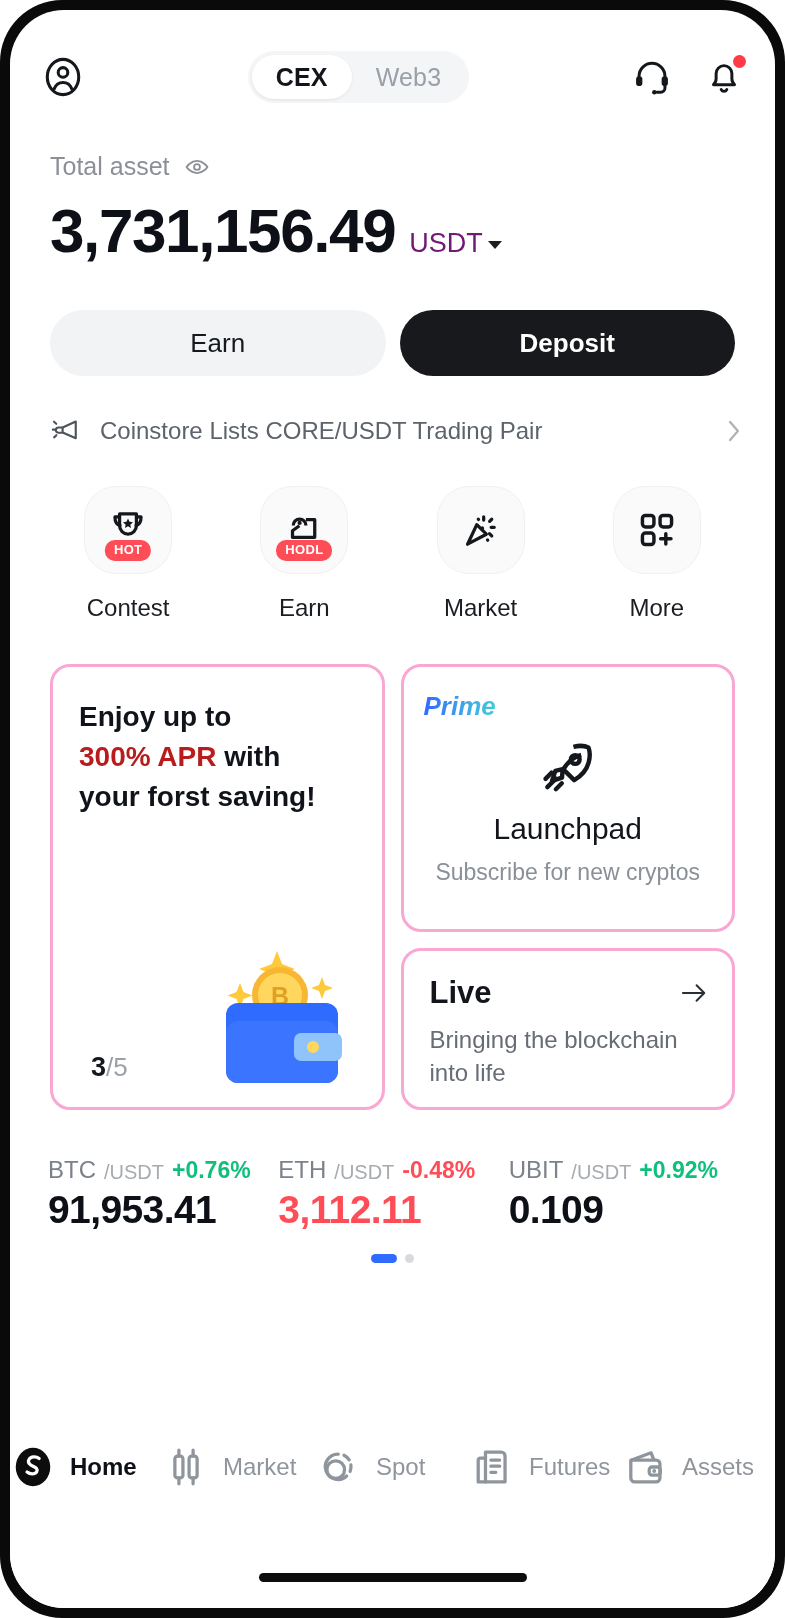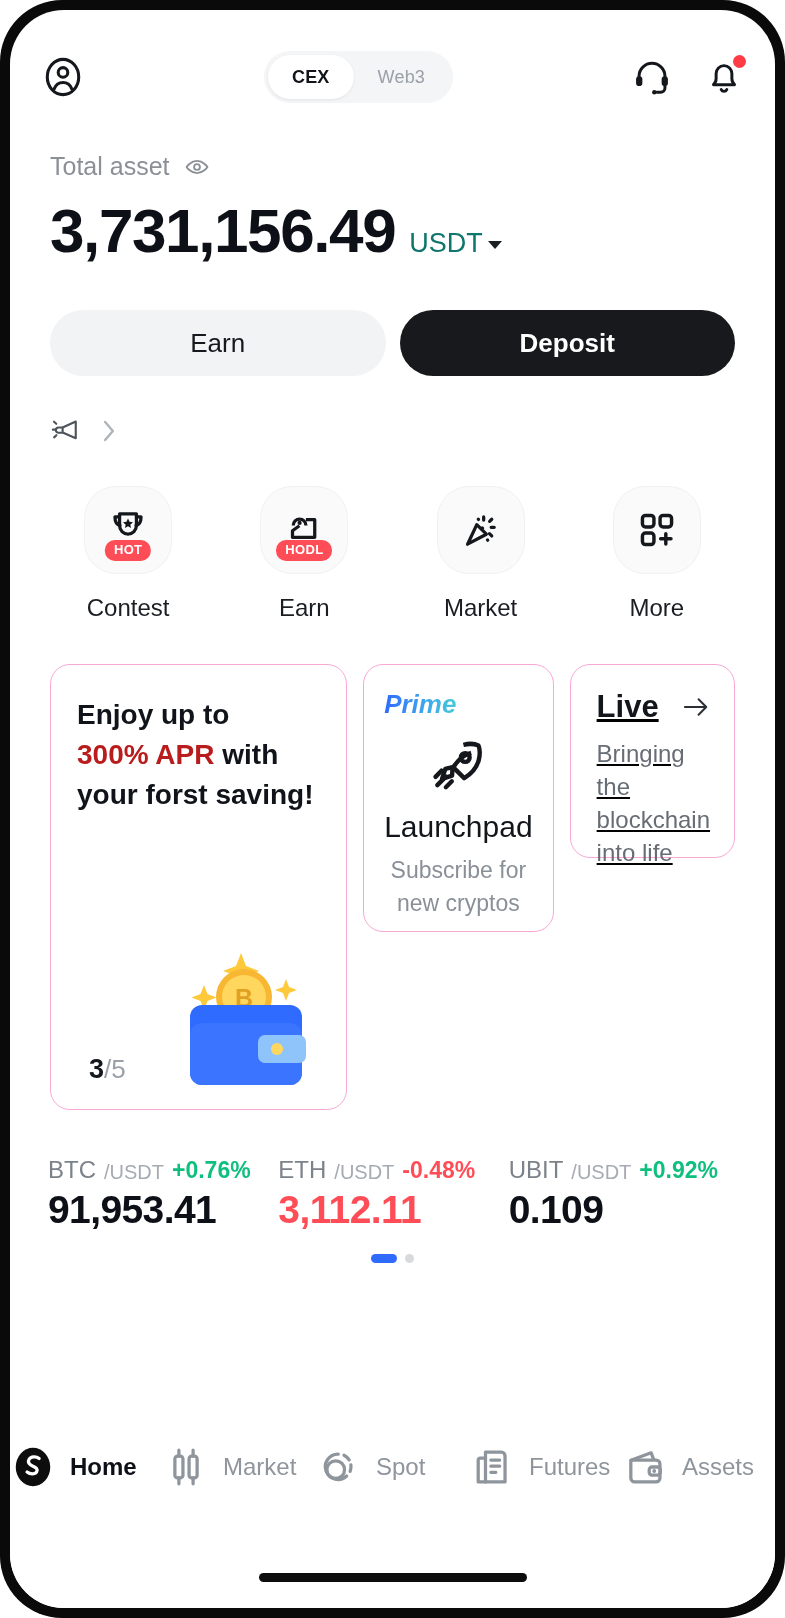--- a/index.html
+++ b/index.html
@@ -40,21 +40,21 @@
     display: flex; align-items: center;
     background: #f4f5f7;
     border-radius: 26px;
     height: 52px;
     padding: 4px;
   }
   .seg {
     display: flex; align-items: center; justify-content: center;
     height: 44px; padding: 0 24px;
     border-radius: 22px;
-    font-size: 18px; color: #9aa0a8; font-weight: 400;
+    font-size: 25px; color: #9aa0a8; font-weight: 400;
     letter-spacing: .2px;
   }
   .seg.active {
     background: #ffffff; color: #111418; font-weight: 700;
     box-shadow: 0 1px 3px rgba(0,0,0,.08);
   }
   .head-right { display: flex; align-items: center; gap: 30px; flex: 0 0 auto; }
   .head-ic { position: relative; width: 42px; height: 42px; }
   .badge-dot {
     position: absolute; top: -1px; right: -1px;
@@ -62,21 +62,21 @@
     background: #ff3b45;
   }
 
   
   .balance-block { padding: 42px 40px 0 40px; }
   .total-row { display: flex; align-items: center; gap: 14px; }
   .total-label { font-size: 25px; color: #8b9097; }
   .eye-icon { width: 26px; height: 26px; }
   .amount-row { display: flex; align-items: baseline; gap: 14px; margin-top: 14px; }
   .amount { font-size: 62px; font-weight: 700; color: #0d1117; letter-spacing: -1.4px; }
-  .ccy { font-size: 27px; color: #0f766e; font-weight: 400; }
+  .ccy { font-size: 27px; color: #701a75; font-weight: 400; }
   .caret { display:inline-block; width:0;height:0;
     border-left:7px solid transparent;border-right:7px solid transparent;
     border-top:8px solid #1b1f24; margin-left: 5px; vertical-align: 3px; }
 
   
   .actions { display: flex; gap: 14px; padding: 44px 40px 0 40px; }
   .btn {
     flex: 1 1 0;
     height: 66px; border-radius: 33px;
     display: flex; align-items: center; justify-content: center;
@@ -111,23 +111,23 @@
     position: absolute; bottom: 12px; left: 50%; transform: translateX(-50%);
     background: #ff4d57; color: #fff; border-radius: 10px;
     font-size: 13px; font-weight: 700; padding: 2px 9px;
     letter-spacing: .3px; line-height: 1.3;
   }
   .quick-label { margin-top: 20px; font-size: 24px; color: #1a1e23; }
 
   
   .cards { display: flex; gap: 16px; padding: 42px 40px 0 40px; }
   .col-left { flex: 1 1 0; }
-  .col-right { flex: 1 1 0; display: flex; flex-direction: row; gap: 16px; }
+  .col-right { flex: 1 1 0; display: flex; flex-direction: column; gap: 16px; }
   .card {
-    border: 1px solid #f9a8d4; border-radius: 20px;
+    border: 3px solid #f9a8d4; border-radius: 20px;
     background: #fff;
   }
   .promo-card {
     height: 446px; padding: 30px 26px 22px 26px;
     position: relative; overflow: hidden;
     display: flex; flex-direction: column;
   }
   .promo-head {
     font-size: 28px; font-weight: 700; color: #10141a; line-height: 1.42;
   }
@@ -145,21 +145,21 @@
   }
   .prime {
     align-self: flex-start; font-size: 26px; font-weight: 700; font-style: italic;
     background: linear-gradient(90deg,#2f6bff 0%, #3fa9e8 60%, #43c9d8 100%);
     -webkit-background-clip: text; background-clip: text; color: transparent;
   }
   .rocket { width: 62px; height: 62px; margin-top: 14px; }
   .launch-title { margin-top: 14px; font-size: 30px; color: #12161b; }
   .launch-sub { margin-top: 10px; font-size: 23px; color: #8a9098; text-align: center; line-height: 1.42; }
 
-  .live-card { height: 194px; padding: 24px 24px 0 26px; text-decoration: underline; }
+  .live-card { height: 162px; padding: 24px 24px 0 26px; }
   .live-top { display: flex; align-items: center; justify-content: space-between; }
   .live-title { font-size: 31px; font-weight: 700; color: #12161b; }
   .arrow-ic { width: 28px; height: 22px; }
   .live-sub { margin-top: 12px; font-size: 24px; color: #676d75; line-height: 1.38; }
 
   
   .tickers { display: flex; padding: 46px 36px 0 38px; }
   .tk { flex: 1 1 0; }
   .tk-head { display: flex; align-items: flex-end; gap: 8px; }
   .tk-base { font-size: 24px; color: #7c828a; }
@@ -259,20 +259,21 @@
   </div>
 
   <div class="announce">
     <span class="megaphone">
       <svg viewBox="0 0 26 24" width="34" height="30" fill="none" stroke="#4d535a" stroke-width="1.7" stroke-linejoin="round">
         <path d="M9.5 9.2 20 4.4v13.4L9.5 13.2Z"></path>
         <path d="M9.5 9.2H6.2a2.1 2.1 0 0 0 0 4.2h3.3"></path>
         <path d="M4.4 6.2 2.6 4.6M4 10.9H1.7M4.5 15.4 2.7 17.1" stroke-linecap="round"></path>
       </svg>
     </span>
+    <span class="announce-text">Coinstore Lists CORE/USDT Trading Pair</span>
     <span class="chev-right">
       <svg viewBox="0 0 12 20" width="18" height="26" fill="none" stroke="#aeb3b9" stroke-width="1.8" stroke-linecap="round" stroke-linejoin="round">
         <path d="m3 3 6 7-6 7"></path>
       </svg>
     </span>
   </div>
 
   <div class="quick">
     <div class="quick-item">
       <div class="tile">

